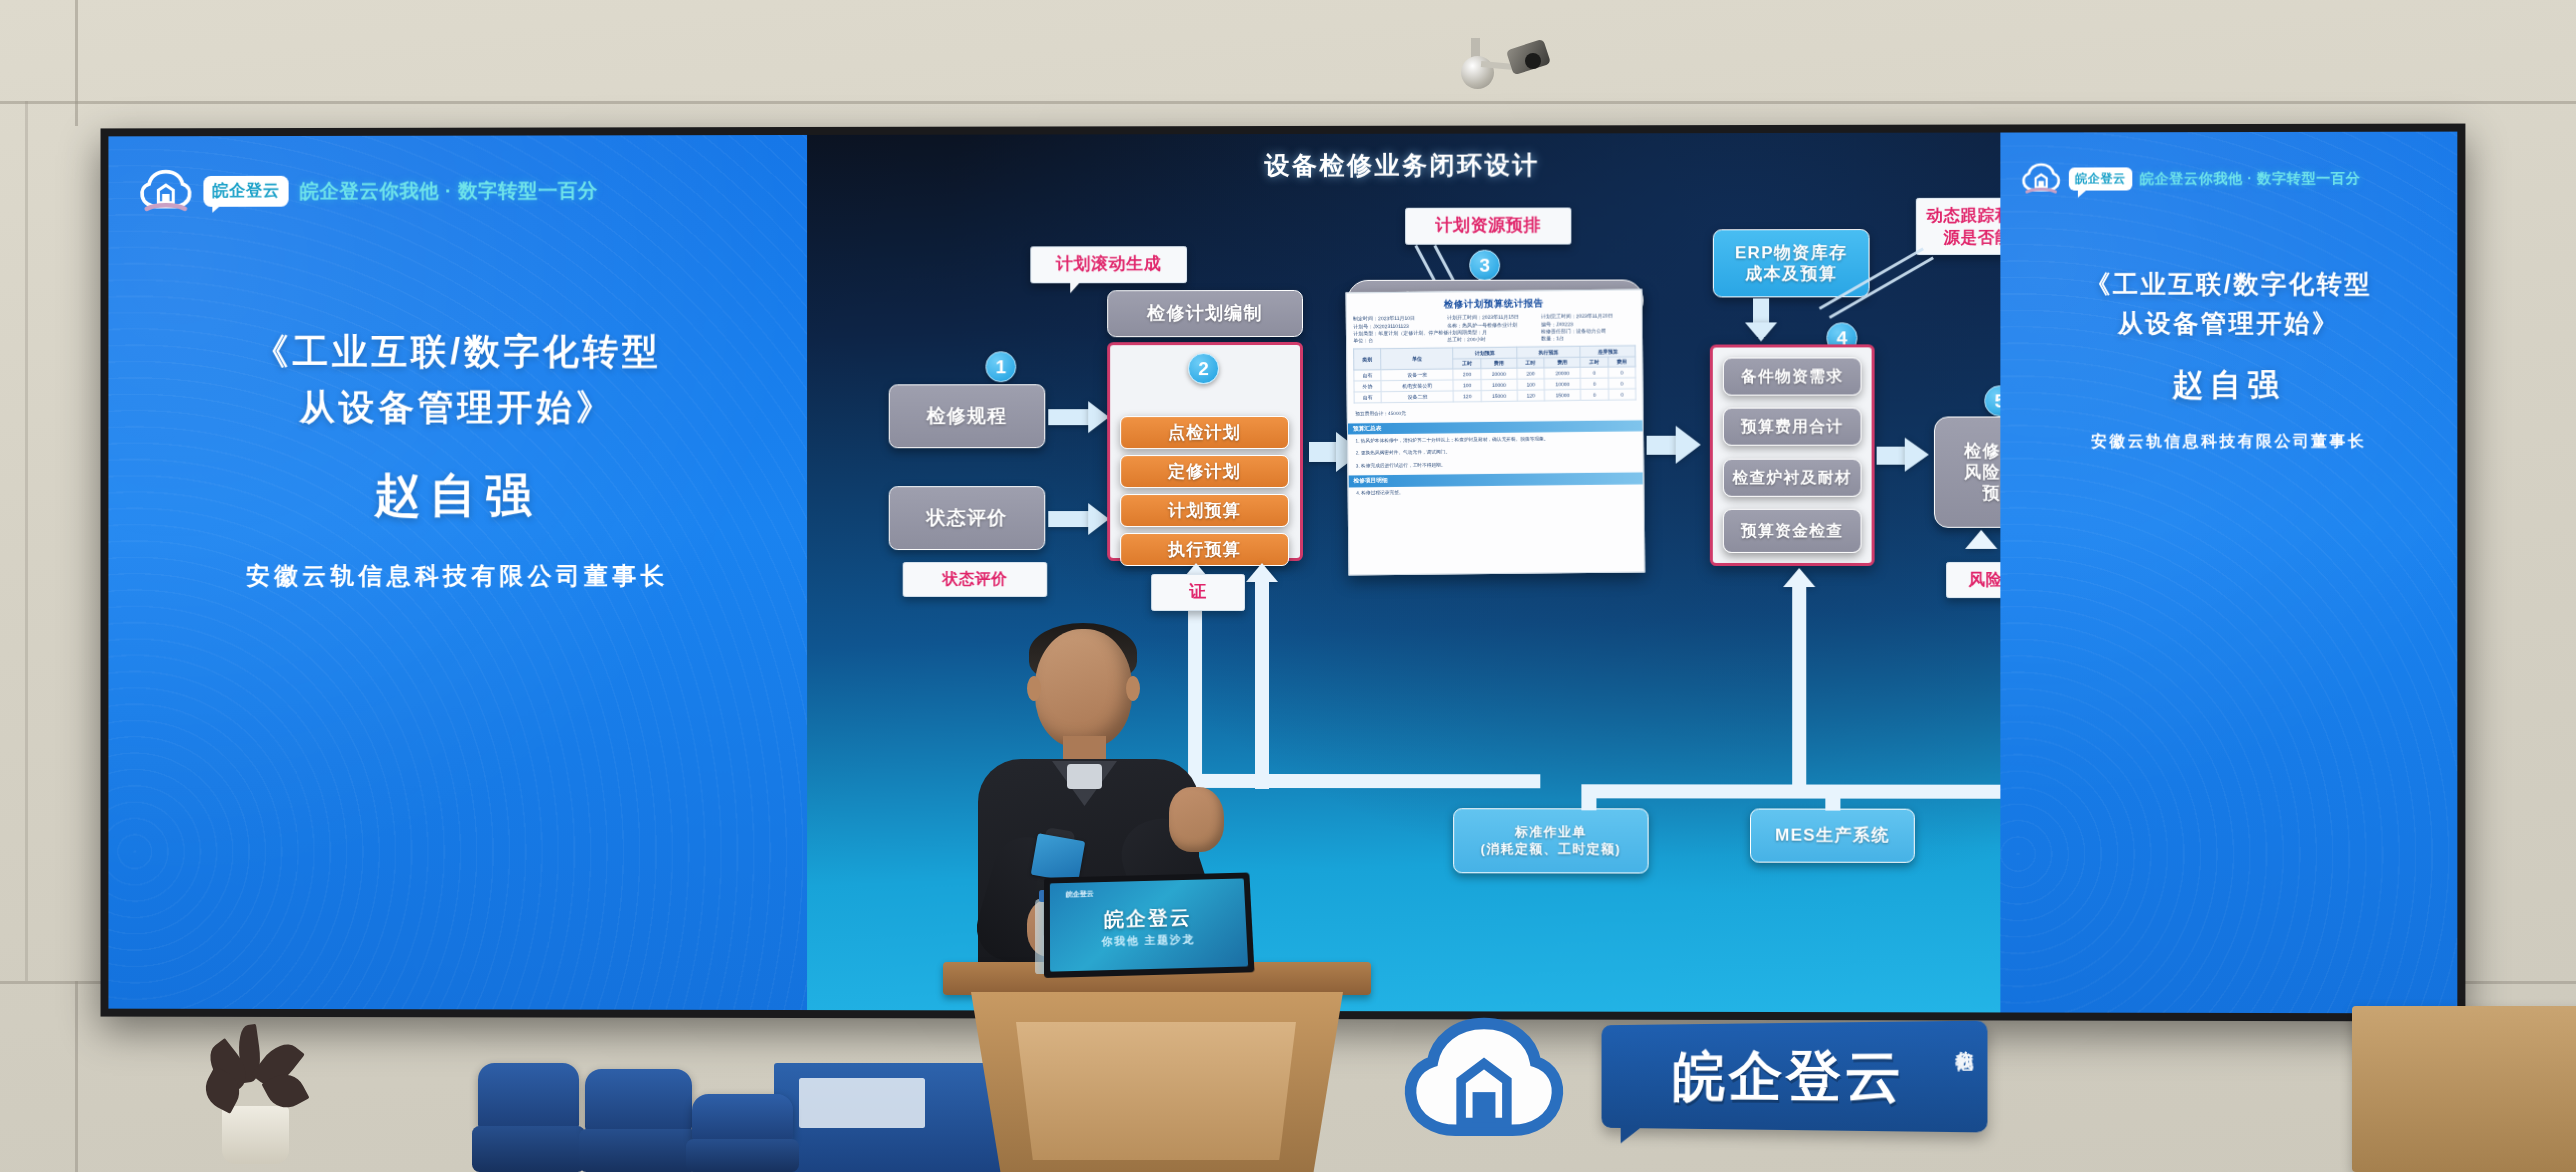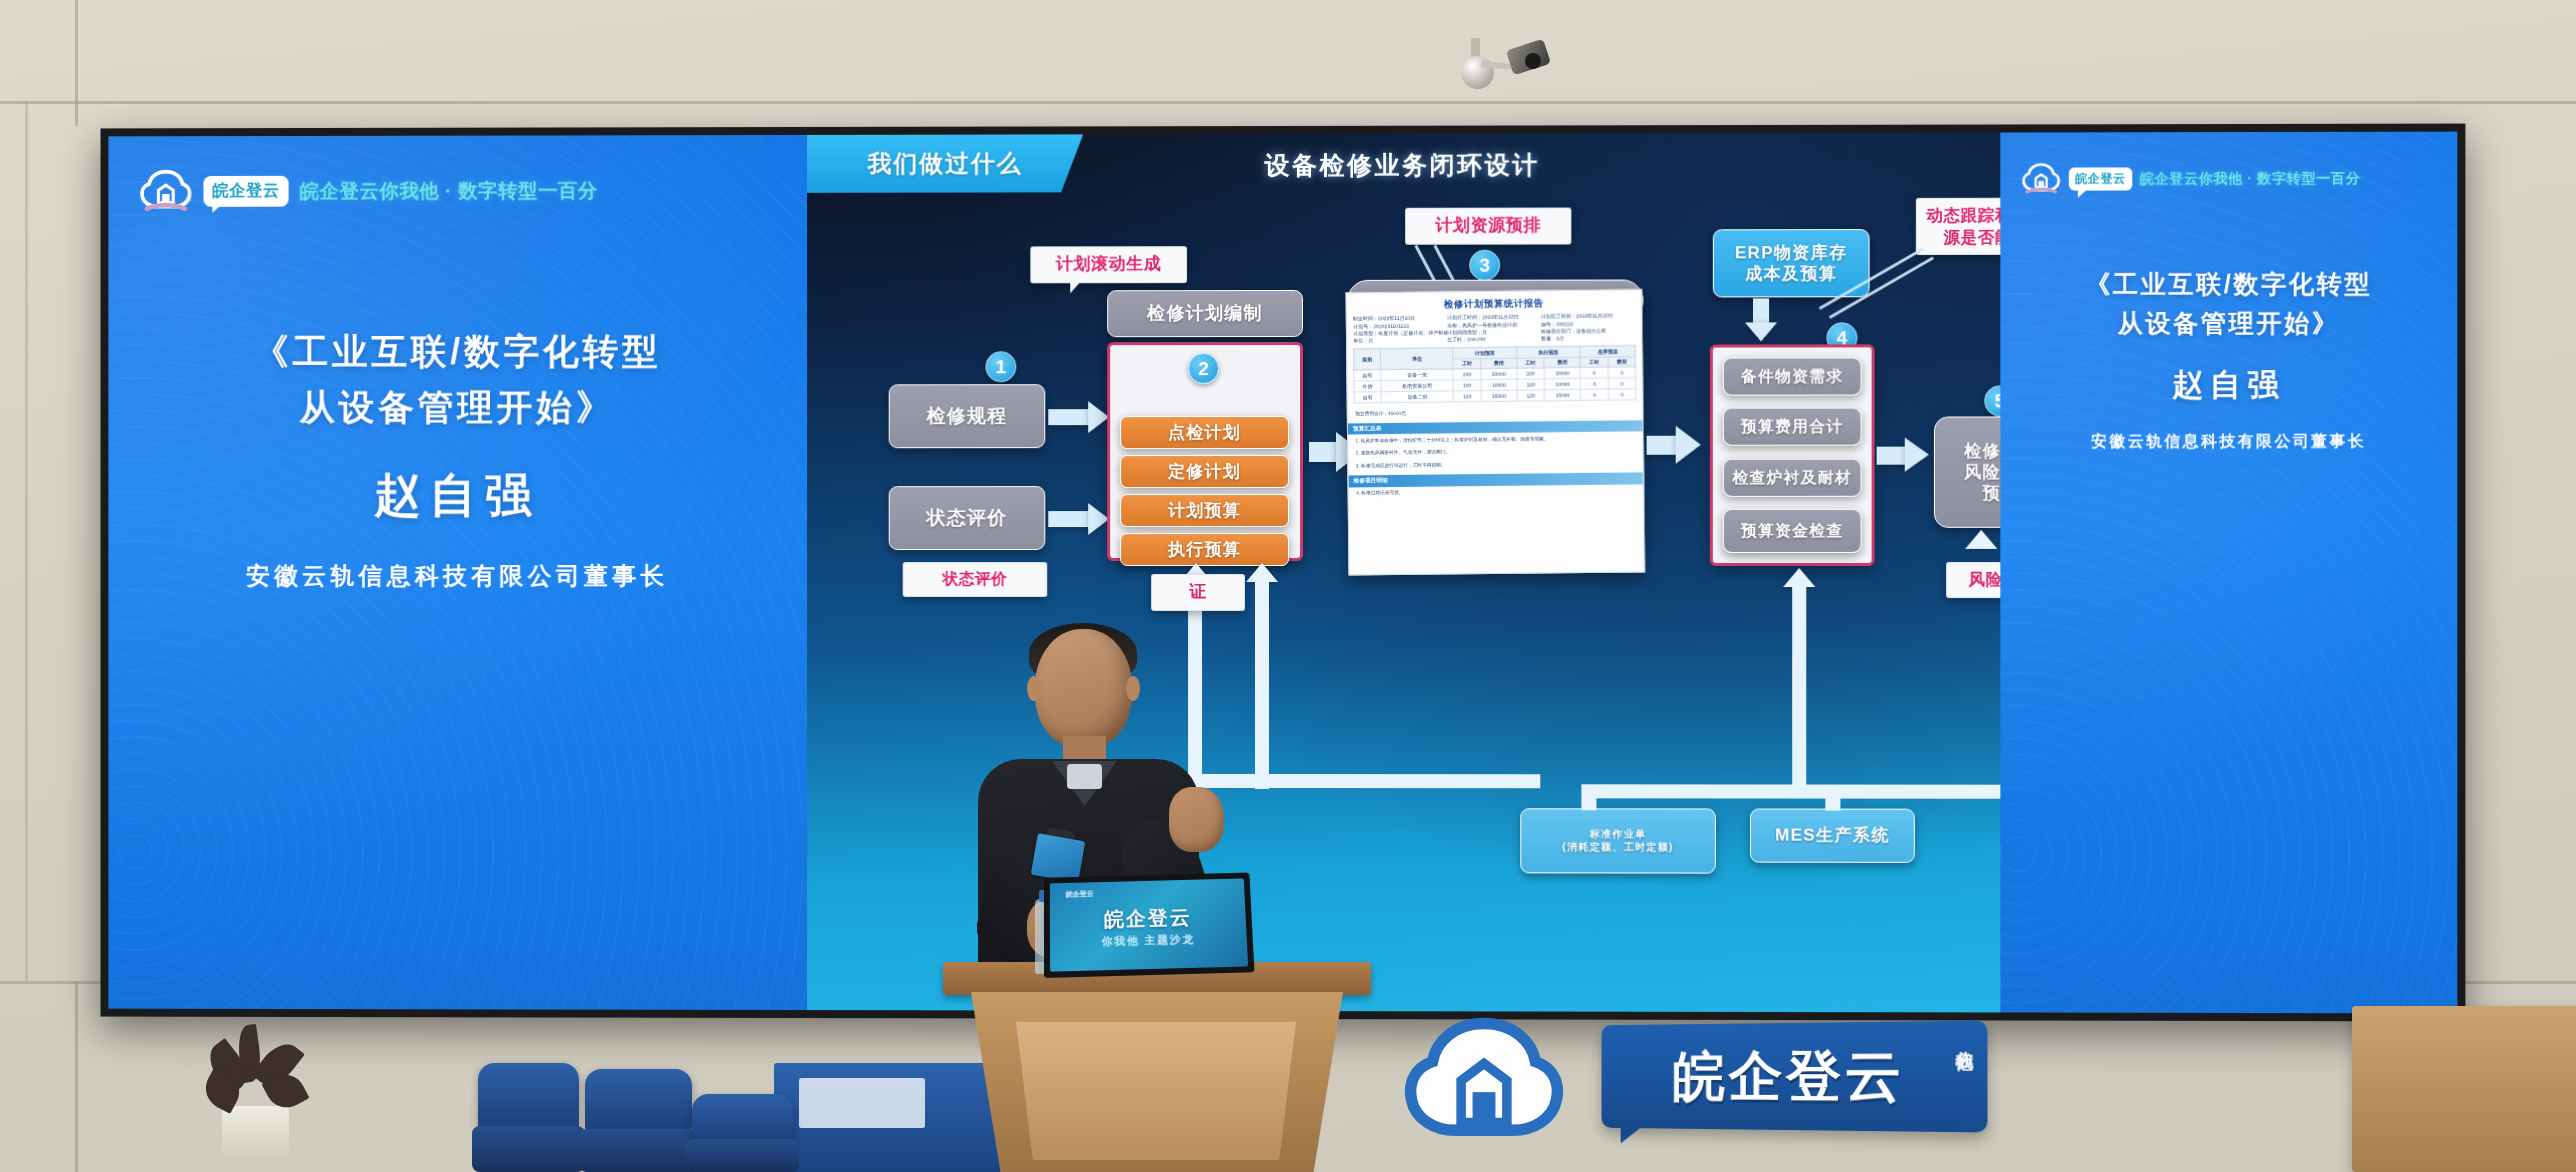--- a/index.html
+++ b/index.html
@@ -308,21 +308,20 @@
       <div class="ptitle-wrap">
         <div class="ptitle-line">《工业互联/数字化转型</div>
         <div class="ptitle-line">从设备管理开始》</div>
         <div class="pspeaker">赵自强</div>
         <div class="paffil">安徽云轨信息科技有限公司董事长</div>
       </div>
     </div>
 
     <div id="slide">
 
-      <div id="slide-tab">我们做过什么</div>
       <div id="slide-title">设备检修业务闭环设计</div>
 
       <div class="callout" style="left:224px;top:112px;width:157px;font-size:17px;">计划滚动生成</div>
       <div style="position:absolute;left:264px;top:140px;width:0;height:0;
            border-left:0 solid transparent;border-right:17.6px solid transparent;border-top:19px solid #f7f9fb;z-index:2;"></div>
 
       <div class="numcircle" style="left:179px;top:217px;">1</div>
 
       <div class="node" style="left:82px;top:250px;width:157px;height:64px;font-size:19px;">检修规程</div>
 
@@ -461,21 +460,21 @@
       <div class="arrow-head-r" style="left:1097px;top:304px;border-top-width:17.6px;border-bottom-width:17.6px;border-left-width:24px;"></div>
 
       <div class="numcircle" style="left:1176px;top:252px;">5</div>
       <div class="node" style="left:1126px;top:283px;width:133px;height:111px;font-size:17px;white-space:pre-line;border-radius:14px;">检修资源
 风险分析
 预警</div>
 
       <div class="callout" style="left:1138px;top:428px;width:113px;font-size:16.4px;">风险提示</div>
       <div class="arrow-head-u" style="left:1157px;top:396px;"></div>
 
-      <div class="node cyan-soft" style="left:714px;top:674px;width:195px;height:65px;font-size:10px;white-space:pre-line;">标准作业单
+      <div class="node cyan-soft" style="left:647px;top:674px;width:195px;height:65px;font-size:13px;white-space:pre-line;">标准作业单
 (消耗定额、工时定额)</div>
       <div class="node cyan-soft" style="left:943px;top:674px;width:164px;height:54px;font-size:17px;">MES生产系统</div>
 
       <div style="position:absolute;left:775px;top:650px;width:15px;height:26.4px;background:#e8f4fd;"></div>
       <div style="position:absolute;left:1018px;top:650px;width:15px;height:26.4px;background:#e8f4fd;"></div>
       <div class="arrow-head-u" style="left:976px;top:434px;"></div>
       <div style="position:absolute;left:985px;top:452px;width:14px;height:200px;background:#e8f4fd;"></div>
       <div style="position:absolute;left:775px;top:650px;width:440px;height:14px;background:#e8f4fd;"></div>
     </div>
 

